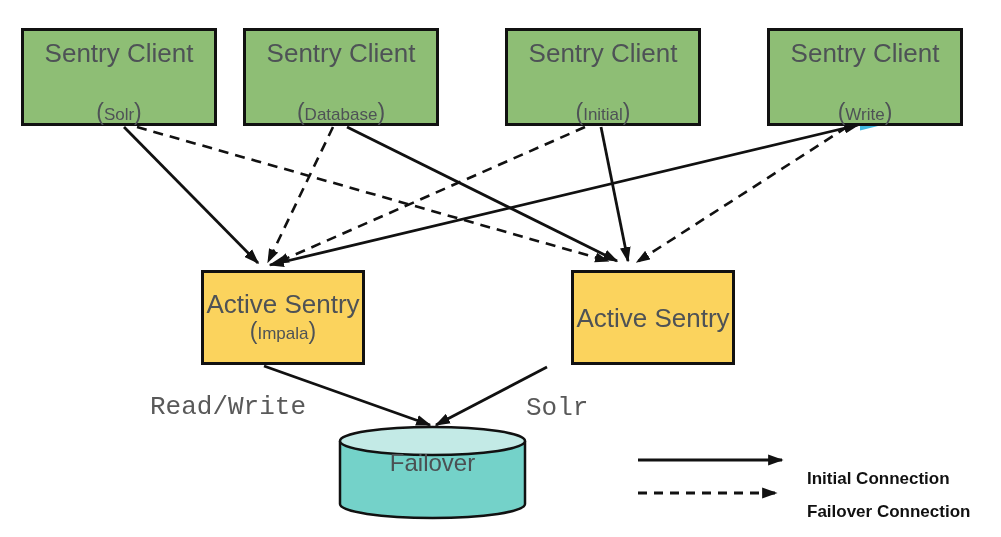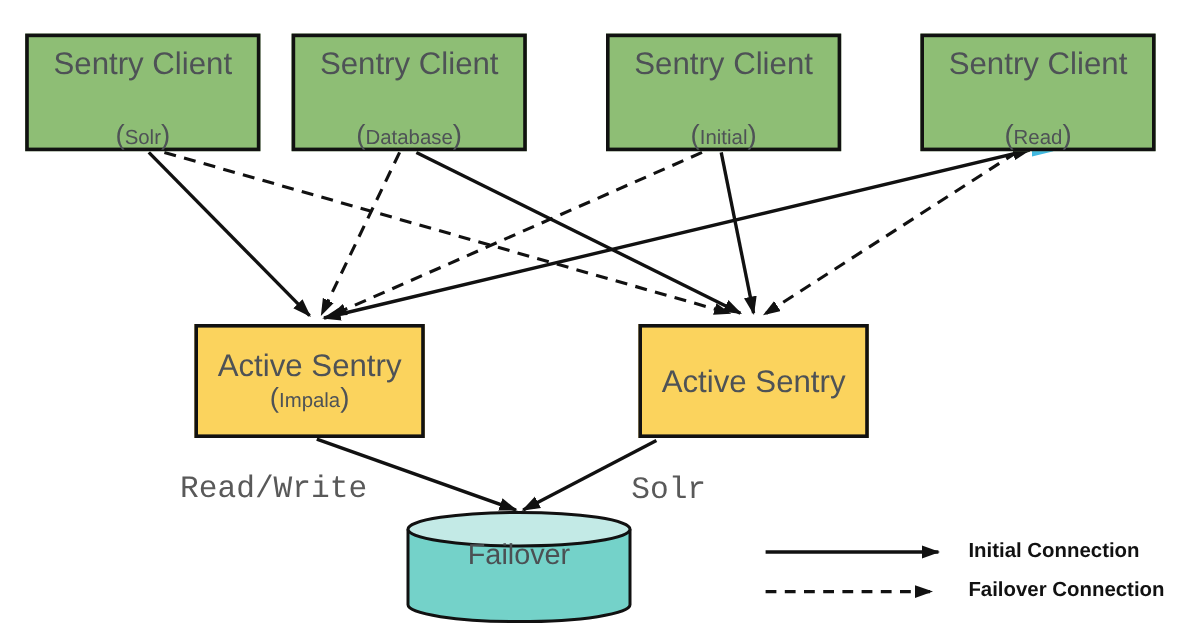--- a/index.html
+++ b/index.html
@@ -7,32 +7,32 @@
     position:relative;width:1001px;height:537px;background:#ffffff;overflow:hidden;
     font-family:"Liberation Sans", sans-serif;
   }
   .layer{position:absolute;left:0;top:0;width:1001px;height:537px;}
   .node{
     position:absolute;box-sizing:border-box;border:3px solid #111111;
     display:flex;flex-direction:column;align-items:center;text-align:center;
     color:#4e5256;
   }
   .node.green{background:#8ebe75;width:196px;height:98px;padding-top:7px;gap:32px;}
-  .node.yellow{background:#fbd35d;width:192px;height:95px;justify-content:center;}
+  .node.yellow{background:#fbd35d;width:164px;height:95px;justify-content:center;margin-left:39px;}
   .node-title{font-size:26px;line-height:30px;}
   .node-sub{font-size:17px;line-height:24px;}
   .node-sub .paren{font-size:23px;}
   .db-label{
     position:absolute;left:340px;top:450px;width:185px;text-align:center;
     color:#4b5053;font-size:24px;line-height:26px;
   }
   .edge-label{position:absolute;color:#595959;font-size:26px;line-height:26px;white-space:nowrap;font-family:Liberation Mono, monospace;}
   .edge-label.rw{left:150px;top:394px;}
   .edge-label.r{left:526px;top:395px;}
-  .legend-label{position:absolute;left:807px;color:#111111;font-size:17px;font-weight:bold;line-height:18px;white-space:nowrap;}
+  .legend-label{position:absolute;left:807px;color:#111111;font-size:17px;font-weight:bold;line-height:18px;white-space:nowrap;margin-top:20px;}
   .legend-label.l1{top:450px;}
   .legend-label.l2{top:483px;text-align:right;}
 </style>
 </head>
 <body>
 
 <div class="stage">
 
   <svg class="layer" viewBox="0 0 1001 537" aria-hidden="true">
     <defs>
@@ -80,21 +80,21 @@
     <div class="node-sub"><span class="paren">(</span><span>Database</span><span class="paren">)</span></div>
   </div>
 
   <div class="node green" style="left:505px;top:28px;">
     <div class="node-title">Sentry Client</div>
     <div class="node-sub"><span class="paren">(</span><span>Initial</span><span class="paren">)</span></div>
   </div>
 
   <div class="node green" style="left:767px;top:28px;">
     <div class="node-title">Sentry Client</div>
-    <div class="node-sub"><span class="paren">(</span><span>Read</span><span class="paren">)</span></div>
+    <div class="node-sub"><span class="paren">(</span><span>Write</span><span class="paren">)</span></div>
   </div>
 
   <div class="node yellow" style="left:162px;top:270px;">
     <div class="node-title">Active Sentry</div>
     <div class="node-sub"><span class="paren">(</span><span>Impala</span><span class="paren">)</span></div>
   </div>
 
   <div class="node yellow" style="left:532px;top:270px;">
     <div class="node-title">Active Sentry</div>
   </div>

